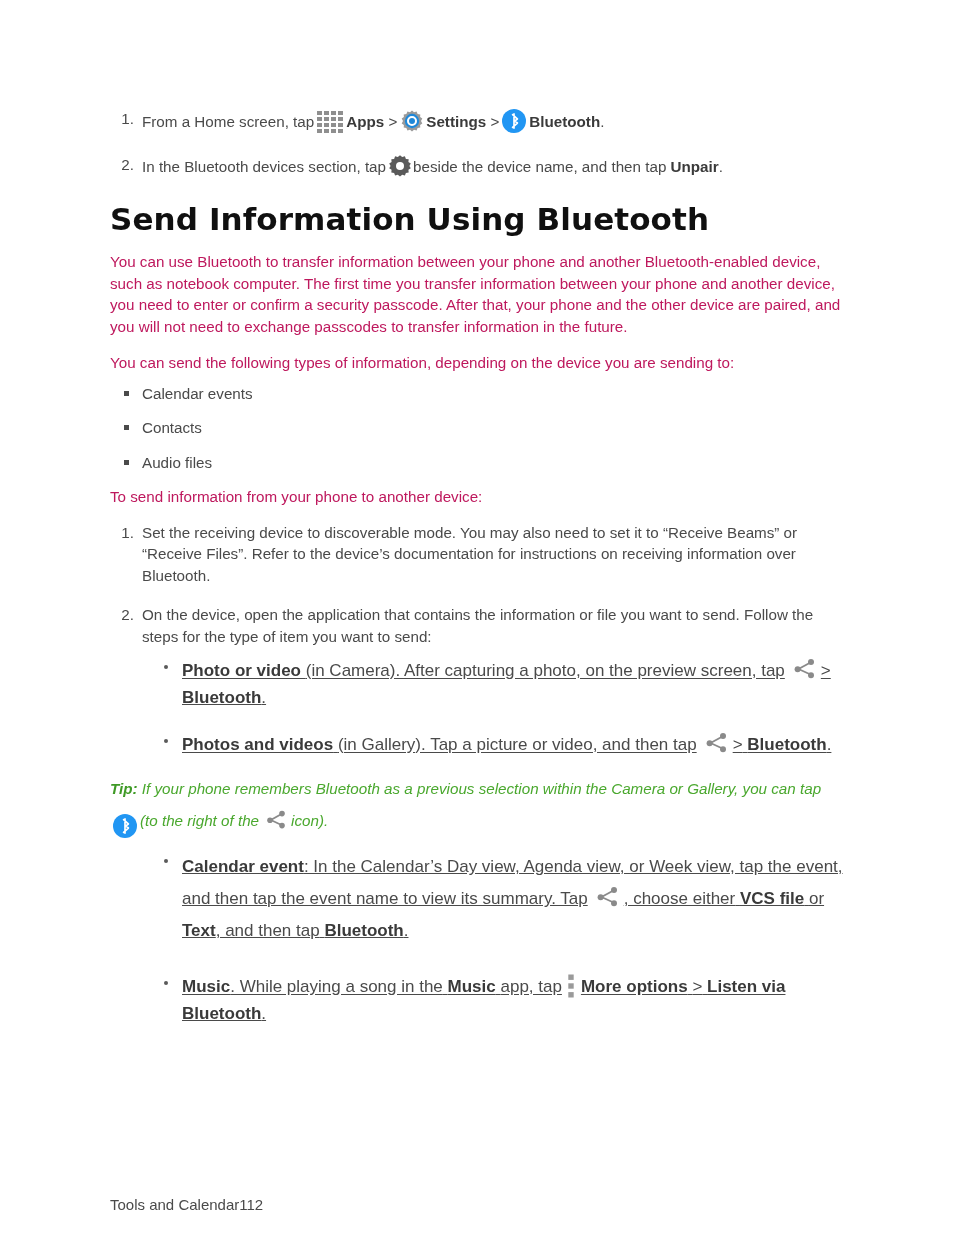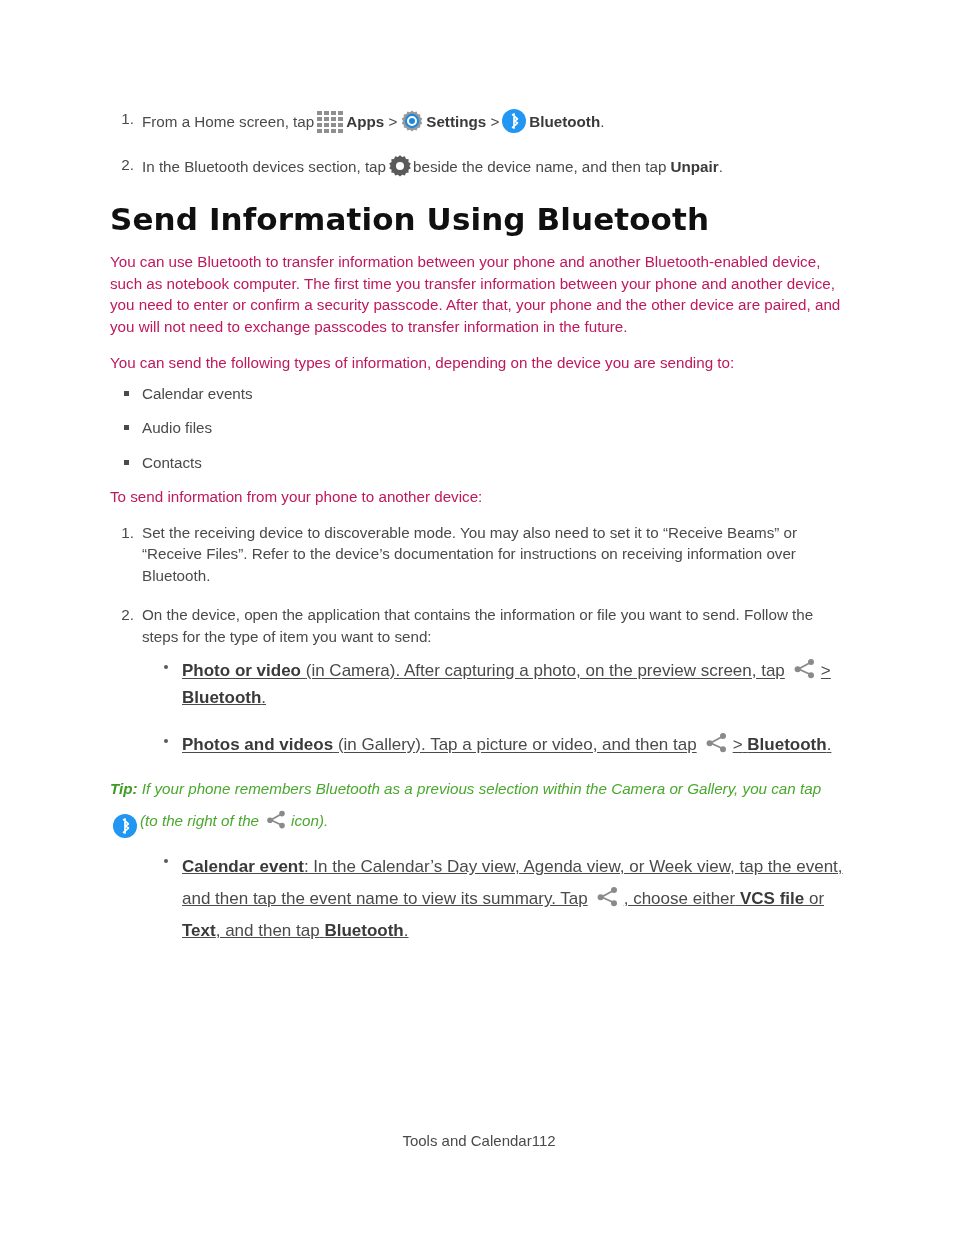--- a/index.html
+++ b/index.html
@@ -131,24 +131,24 @@
   .ico-gear { width: 24px; height: 23px; margin: 0 1px 4px 2px; }
   .ico-share { width: 26px; height: 22px; margin: 0 2px 5px 4px; }
   .ico-share-lg { width: 28px; height: 24px; margin: 0 3px 6px 5px; }
   .ico-more { width: 12px; height: 26px; margin: 0 4px 4px 3px; }
   .ico-bt-tip { width: 26px; height: 26px; margin: 0 2px -7px 2px; }
 
   
   .footer {
     position: absolute;
     left: 110px;
-    top: 1132px;
+    top: 1196px;
     width: 738px;
     display: flex;
-    justify-content: center;
+    justify-content: flex-start;
     font-size: 15px;
     color: #4a4a4a;
   }
 </style>
 </head>
 <body>
 
 <div class="page">
   <div class="content">
 
@@ -212,22 +212,22 @@
     </ol>
 
     <h2 class="head">Send Information Using Bluetooth</h2>
 
     <p class="p">You can use Bluetooth to transfer information between your phone and another Bluetooth-enabled device, such as notebook computer. The first time you transfer information between your phone and another device, you need to enter or confirm a security passcode. After that, your phone and the other device are paired, and you will not need to exchange passcodes to transfer information in the future.</p>
 
     <p class="p" style="margin-top:15px;">You can send the following types of information, depending on the device you are sending to:</p>
 
     <ul class="sqlist">
       <li>Calendar events</li>
+      <li>Contacts</li>
       <li>Audio files</li>
-      <li>Contacts</li>
     </ul>
 
     <p class="p" style="margin-top:10px;margin-bottom:14px;">To send information from your phone to another device:</p>
 
     <ol class="olist">
       <li>
         <span class="num">1.</span>
         <span>Set the receiving device to discoverable mode. You may also need to set it to “Receive Beams” or “Receive Files”. Refer to the device’s documentation for instructions on receiving information over Bluetooth.</span>
       </li>
       <li style="margin-bottom:6px;">
@@ -306,20 +306,35 @@
             <circle cx="7.6" cy="12.2" r="3.0" fill="#8a8a8a"></circle>
             <circle cx="21.0" cy="18.2" r="3.0" fill="#8a8a8a"></circle>
           </svg>
         </span><span>, choose either</span>
         <b>VCS file</b>
         <span>or</span>
         <b>Text</b><span>, and then tap</span>
         <b>Bluetooth</b><span>.</span>
       </li>
 
+      <li>
+        <b>Music</b><span>. While playing a song in the</span>
+        <b>Music</b>
+        <span>app, tap</span><span class="ico ico-more">
+          <svg viewBox="0 0 12 26" width="12" height="26">
+            <g fill="#9a9a9a">
+              <rect x="3.3" y="1.5" width="5.4" height="5.4"></rect>
+              <rect x="3.3" y="10.3" width="5.4" height="5.4"></rect>
+              <rect x="3.3" y="19.1" width="5.4" height="5.4"></rect>
+            </g>
+          </svg>
+        </span><b>More options</b>
+        <span>&gt;</span>
+        <b>Listen via Bluetooth</b><span>.</span>
+      </li>
 
     </ul>
 
   </div>
 
   <div class="footer">
     <span>Tools and Calendar</span>
     <span>112</span>
   </div>
 

